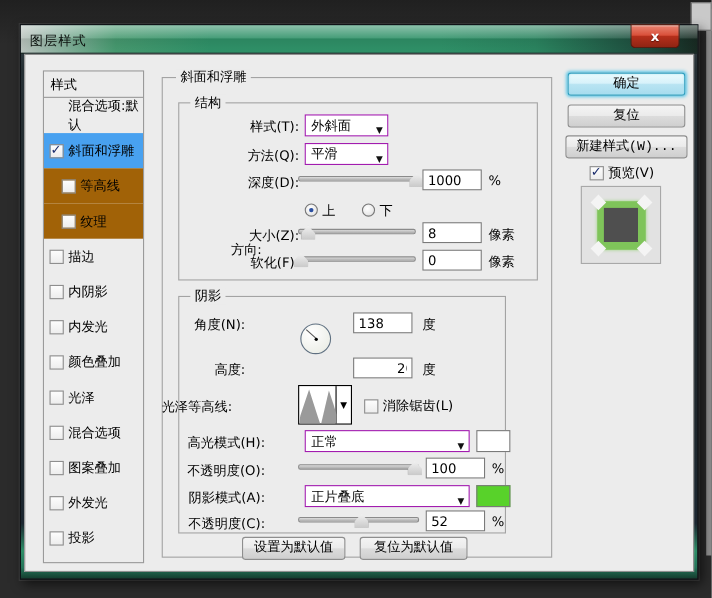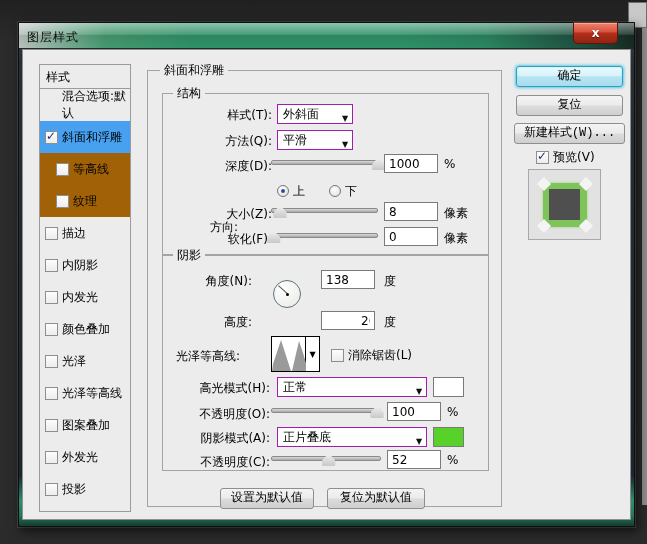--- a/index.html
+++ b/index.html
@@ -61,21 +61,21 @@
   .cbx.checked::after {
     content:"✓"; position:absolute; left:0px; top:-3px; font-size:12px; font-weight:bold; color:#1d2f6e;
   }
   .spacer13 { width:13px; flex:0 0 13px; margin-right:4px; }
 
   
   .grp { position:absolute; border:1px solid #a3a3a3; }
   .grp-legend { position:absolute; top:-8px; background:#ececec; padding:0 4px; line-height:15px; }
   .outer-grp { left:124px; top:20px; width:355px; height:437px; }
   .fs-structure { left:14px; top:22px; width:327px; height:162px; }
-  .fs-shading  { left:14px; top:184px; width:327px; height:216px; }
+  .fs-shading  { left:14px; top:198px; width:298px; height:216px; }
 
   .row { position:absolute; height:20px; display:flex; align-items:center; }
   .lbl { position:absolute; text-align:right; white-space:nowrap; }
 
   
   .combo {
     position:absolute; height:20px; background:#fff; border:1px solid #a21caf;
     display:flex; align-items:flex-end; cursor:pointer;
   }
   .combo .val { flex:1; padding-left:5px; white-space:nowrap; overflow:hidden; }
@@ -195,21 +195,21 @@
       <div class="list-item">
         <span class="cbx"></span>
         <span>颜色叠加</span>
       </div>
       <div class="list-item">
         <span class="cbx"></span>
         <span>光泽</span>
       </div>
       <div class="list-item">
         <span class="cbx"></span>
-        <span>光泽等高线</span>
+        <span>混合选项</span>
       </div>
       <div class="list-item">
         <span class="cbx"></span>
         <span>图案叠加</span>
       </div>
       <div class="list-item">
         <span class="cbx"></span>
         <span>外发光</span>
       </div>
       <div class="list-item">

